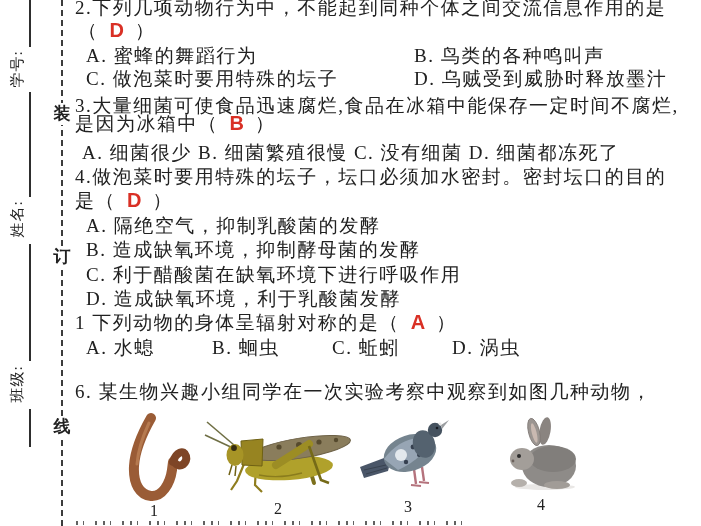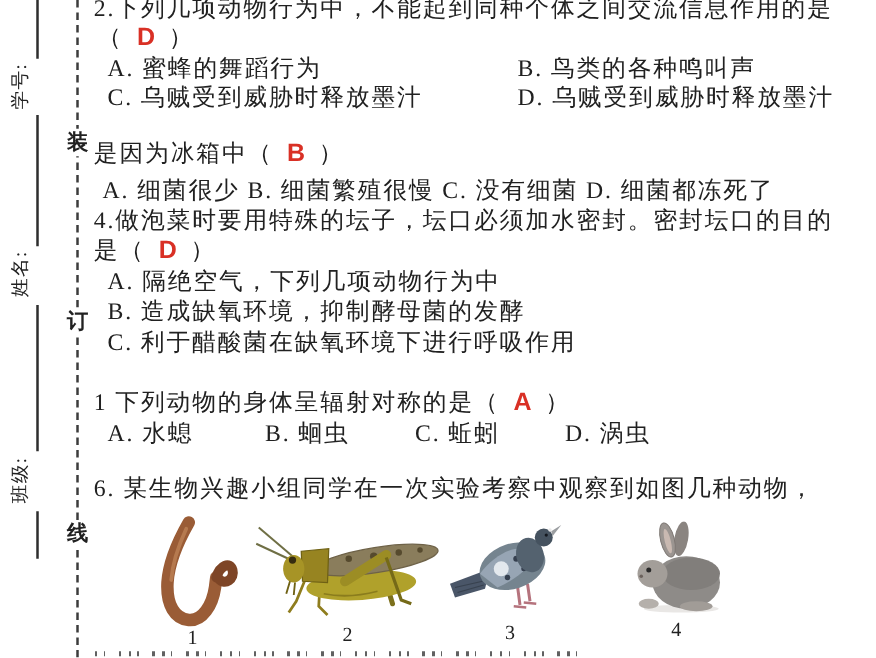--- a/index.html
+++ b/index.html
@@ -64,30 +64,32 @@
   <div class="margin-label" style="left:-6px;top:376px">班级:</div>
 
   <div class="binding-line"></div>
   <div class="binding-char" style="top:103px">装</div>
   <div class="binding-char" style="top:246px">订</div>
   <div class="binding-char" style="top:416px">线</div>
 
   <div class="line" style="left:75px;top:-4px">2.下列几项动物行为中，不能起到同种个体之间交流信息作用的是</div>
   <div class="line" style="left:78px;top:19px"><span>（</span><span class="ans">D</span><span>）</span></div>
   <div class="line" style="left:86px;top:44px"><span>A. 蜜蜂的舞蹈行为</span><span class="col2">B. 鸟类的各种鸣叫声</span></div>
-  <div class="line" style="left:86px;top:67px"><span>C. 乌贼受到威胁时释放墨汁</span><span class="col2">D. 乌贼受到威胁时释放墨汁</span></div>
+  <div class="line" style="left:86px;top:67px"><span>C. 做泡菜时要用特殊的坛子</span><span class="col2">D. 乌贼受到威胁时释放墨汁</span></div>
 
+  <div class="line" style="left:75px;top:94px">3.大量细菌可使食品迅速腐烂,食品在冰箱中能保存一定时间不腐烂,</div>
   <div class="line" style="left:75px;top:112px"><span>是因为冰箱中</span><span>（</span><span class="ans">B</span><span>）</span></div>
   <div class="line" style="left:82px;top:141px">A. 细菌很少  B. 细菌繁殖很慢  C. 没有细菌  D. 细菌都冻死了</div>
 
   <div class="line" style="left:75px;top:165px">4.做泡菜时要用特殊的坛子，坛口必须加水密封。密封坛口的目的</div>
   <div class="line" style="left:75px;top:189px"><span>是</span><span>（</span><span class="ans">D</span><span>）</span></div>
-  <div class="line" style="left:86px;top:214px">A. 隔绝空气，下列几项动物行为中</div>
+  <div class="line" style="left:86px;top:214px">A. 隔绝空气，抑制乳酸菌的发酵</div>
   <div class="line" style="left:86px;top:263px">C. 利于醋酸菌在缺氧环境下进行呼吸作用</div>
   <div class="line" style="left:86px;top:238px">B. 造成缺氧环境，抑制酵母菌的发酵</div>
+  <div class="line" style="left:86px;top:287px">D. 造成缺氧环境，利于乳酸菌发酵</div>
 
   <div class="line" style="left:75px;top:311px"><span>1 下列动物的身体呈辐射对称的是</span><span>（</span><span class="ans">A</span><span>）</span></div>
   <div class="line" style="left:86px;top:336px">
     <span style="position:absolute;left:0">A. 水螅</span>
     <span style="position:absolute;left:126px">B. 蛔虫</span>
     <span style="position:absolute;left:246px">C. 蚯蚓</span>
     <span style="position:absolute;left:366px">D. 涡虫</span>
   </div>
 
   <div class="line" style="left:75px;top:380px">6. 某生物兴趣小组同学在一次实验考察中观察到如图几种动物，</div>

